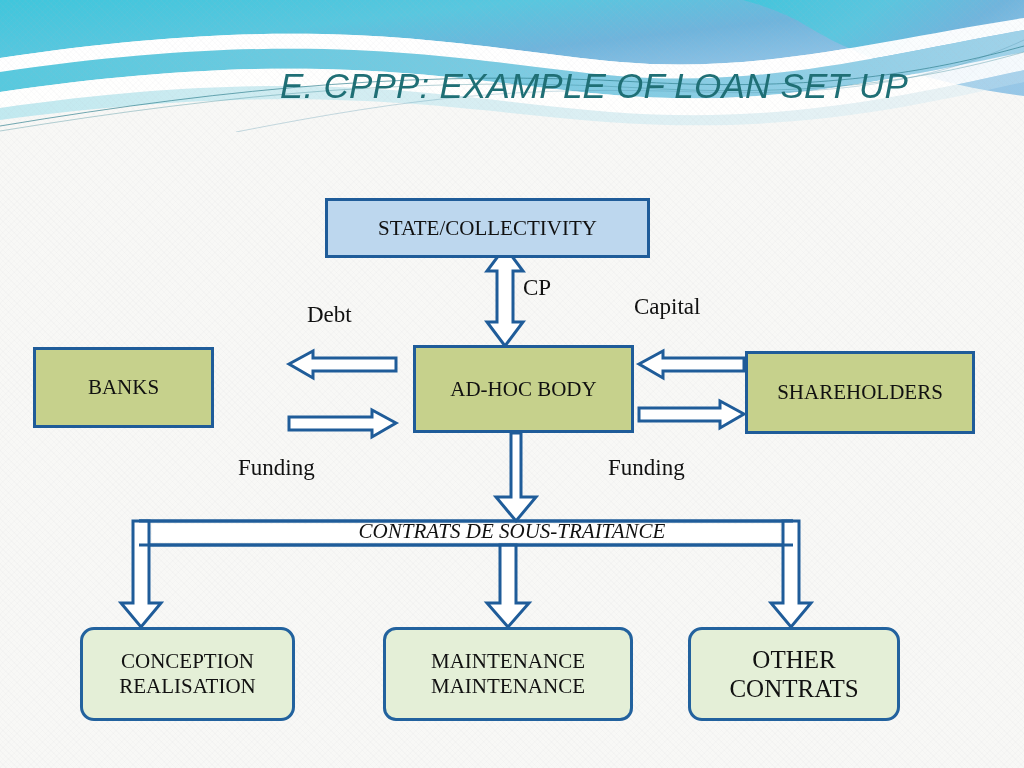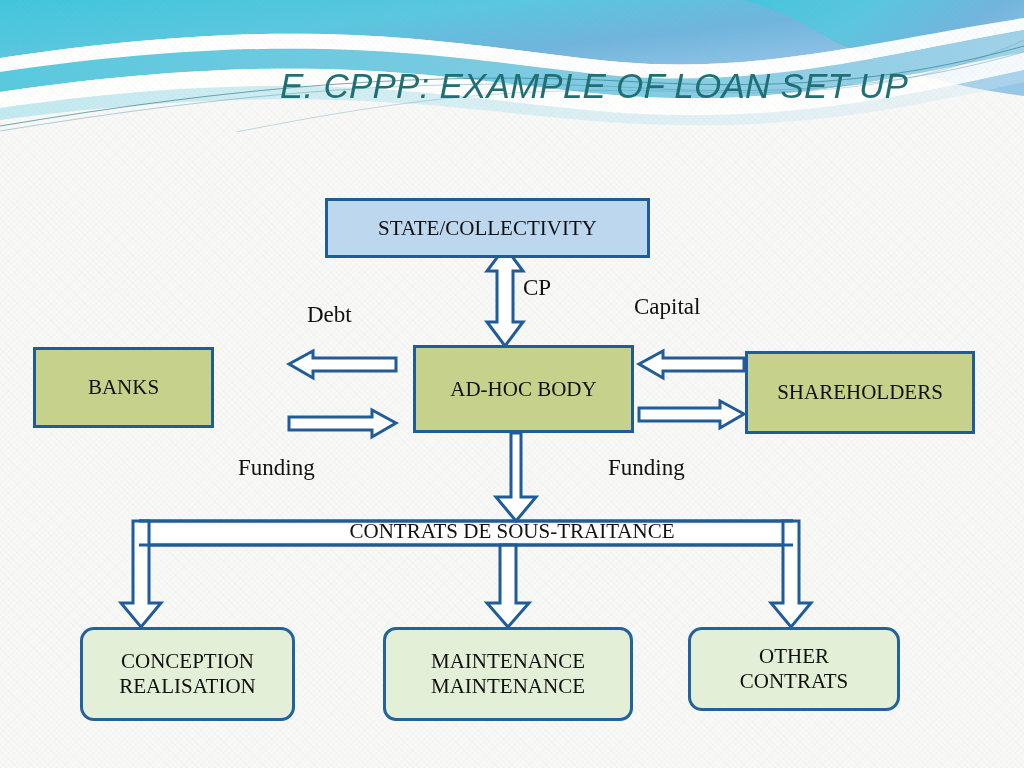--- a/index.html
+++ b/index.html
@@ -38,36 +38,37 @@
   .node-rect{border:3px solid #1F5C99;}
   .node-round{border:3px solid #22629E;border-radius:14px;}
 
   #node-state{left:325px;top:185px;width:325px;height:60px;background:#BDD7EE;font-size:21px;margin-top:13px;}
   #node-banks{left:33px;top:347px;width:181px;height:81px;background:#C6D18C;font-size:21px;}
   #node-adhoc{left:413px;top:345px;width:221px;height:88px;background:#C6D18C;font-size:21px;}
   #node-shareholders{left:745px;top:351px;width:230px;height:83px;background:#C6D18C;font-size:21px;}
 
   #node-conception{left:44px;top:627px;width:215px;height:94px;background:#E4EFD7;font-size:21px;margin-left:36px;}
   #node-maintenance{left:383px;top:627px;width:250px;height:94px;background:#E4EFD7;font-size:21px;border-radius:13px;}
-  #node-other{left:688px;top:627px;width:212px;height:84px;background:#E4EFD7;font-size:21px;}
+  #node-other{left:688px;top:627px;width:212px;height:94px;background:#E4EFD7;font-size:25px;}
 
   .edge-label{
     position:absolute;font-family:"Liberation Serif", serif;
     font-size:23px;color:#111;white-space:nowrap;
   }
   #label-cp{left:523px;top:275px;}
   #label-debt{left:307px;top:302px;}
   #label-capital{left:634px;top:294px;}
   #label-funding{left:238px;top:455px;}
   #label-payment{left:608px;top:455px;}
 
   #label-contrats{
     position:absolute;left:0;top:519px;width:1024px;text-align:center;
     font-family:"Liberation Serif", serif;font-size:21px;color:#111;
     white-space:nowrap;
+    font-style:italic;
   }
 
   svg.arrows{position:absolute;left:0;top:0;width:1024px;height:768px;overflow:visible;}
   .blkarrow{fill:#FFFFFF;stroke:#1F5C99;stroke-width:3;stroke-linejoin:miter;}
   .connline{fill:none;stroke:#1F5C99;stroke-width:3;}
 </style>
 </head>
 <body>
 
 <div id="slide">

